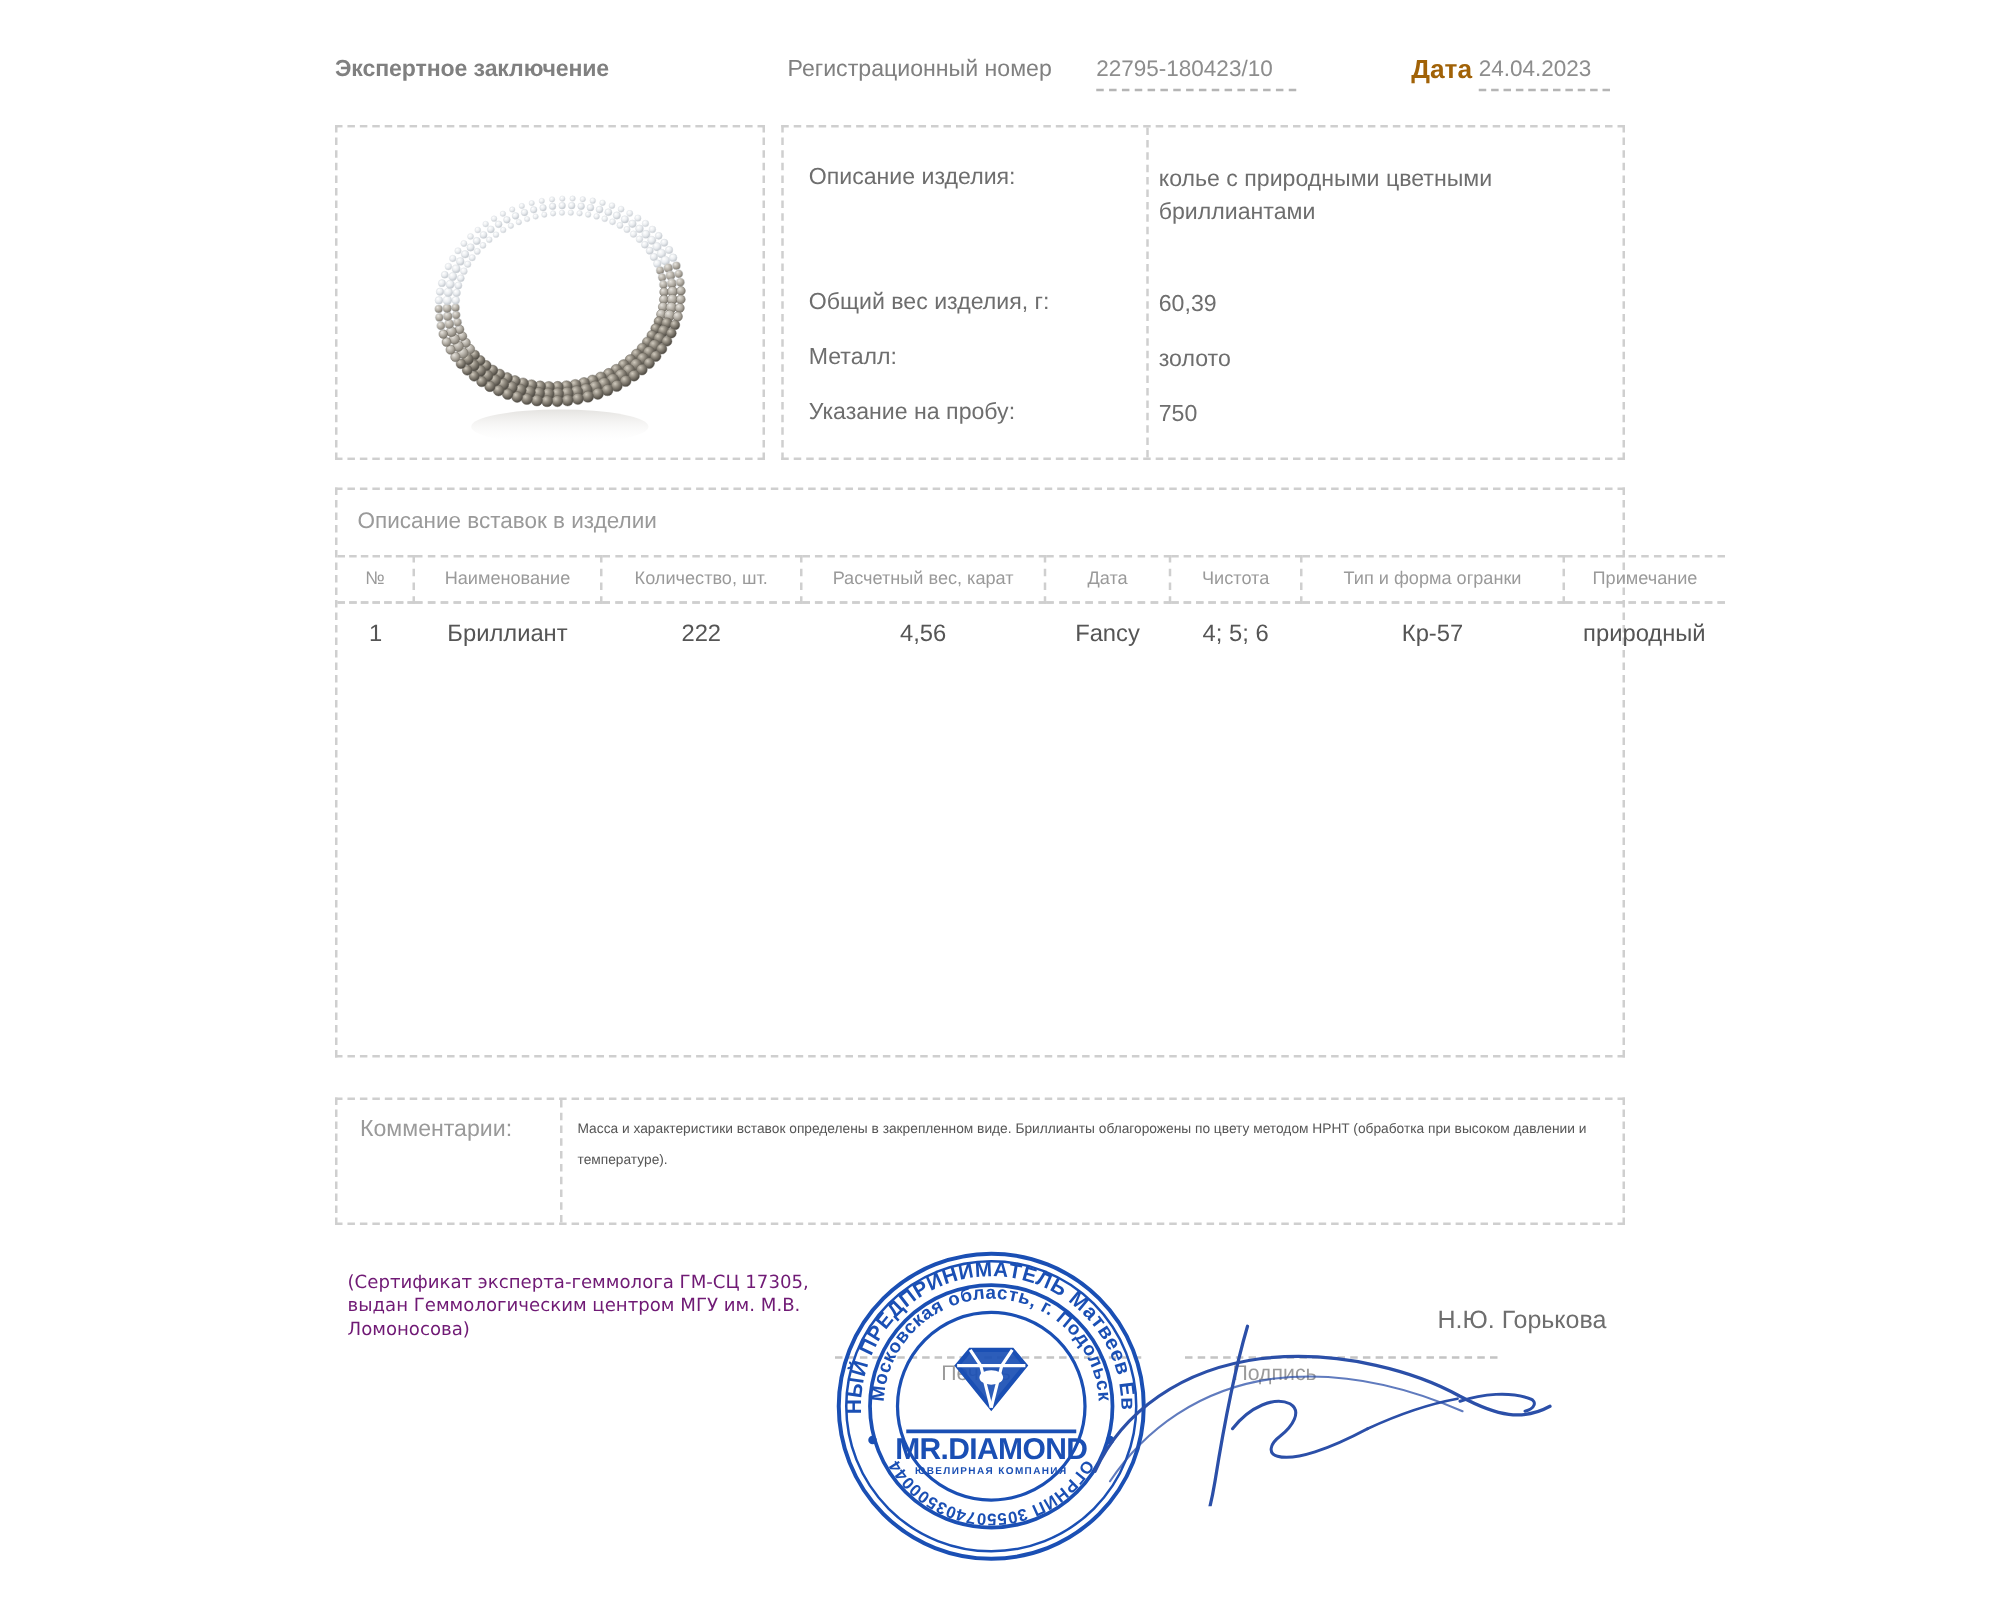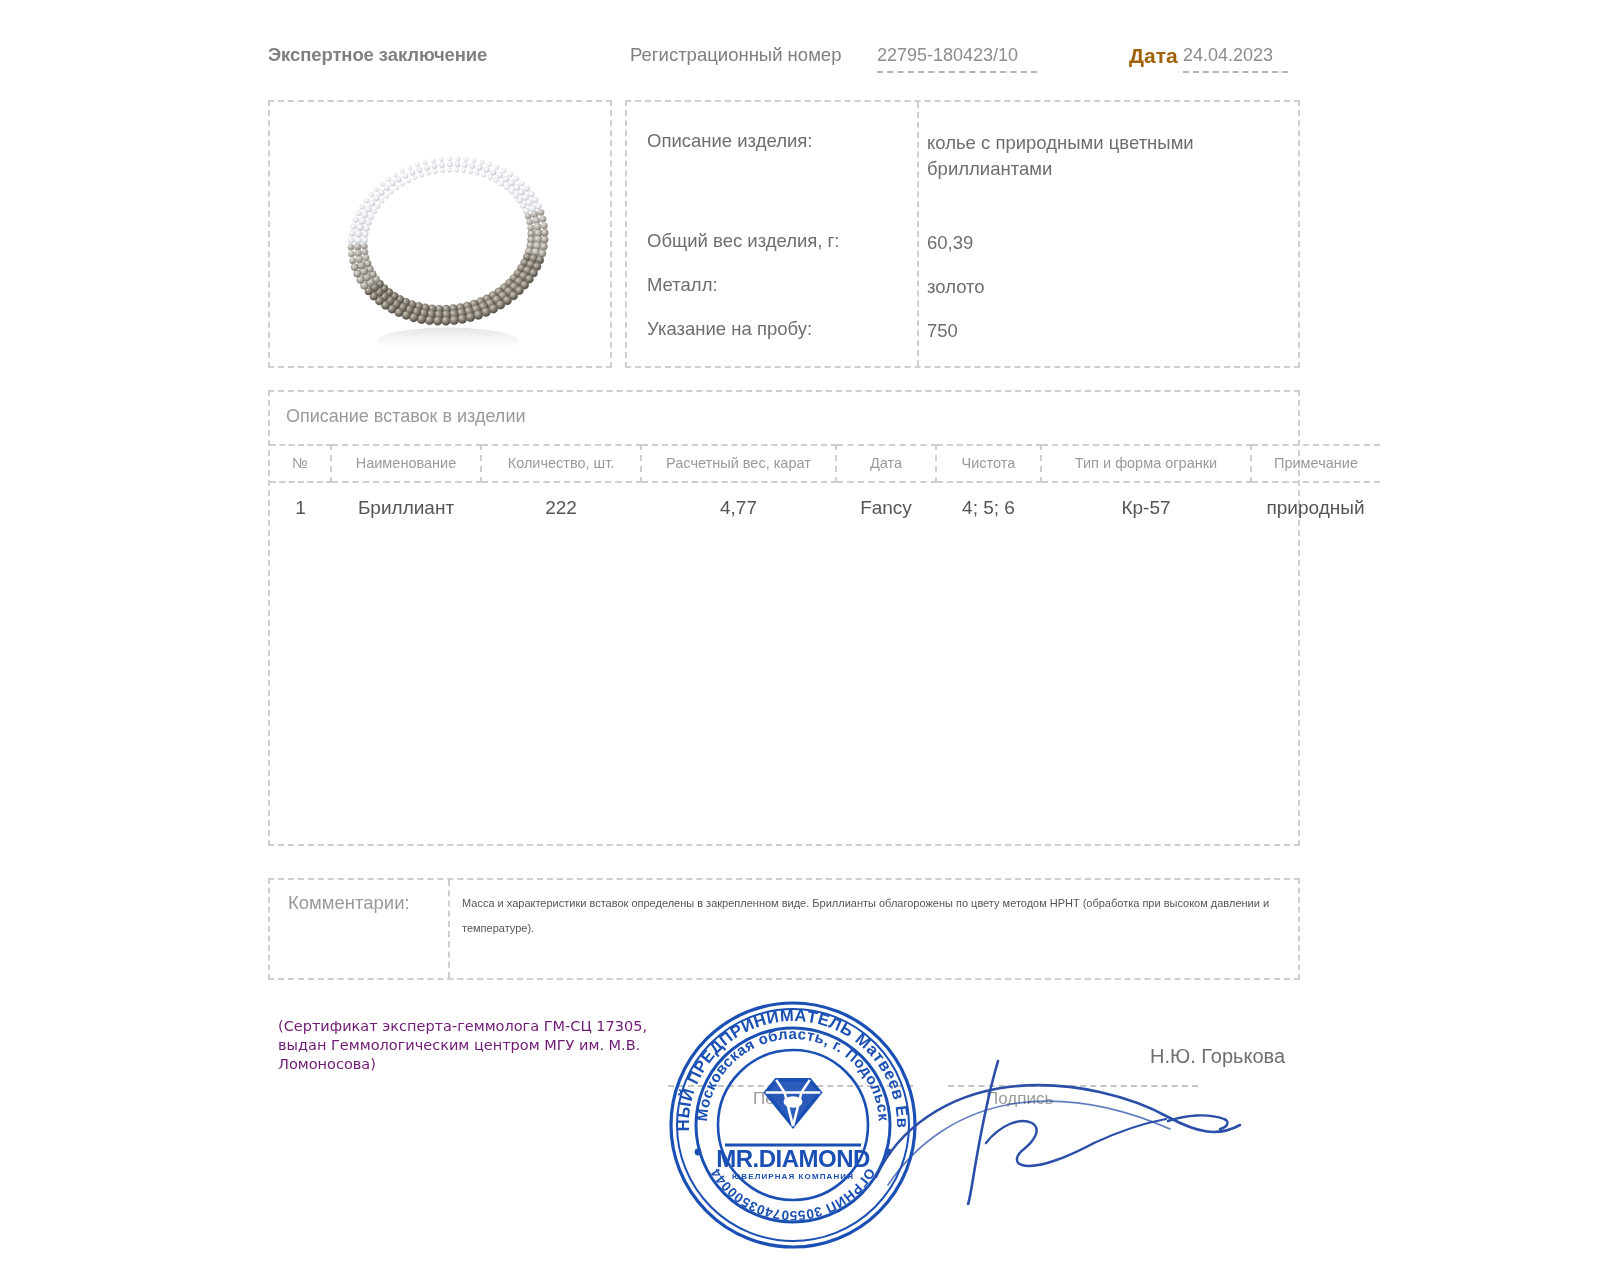--- a/index.html
+++ b/index.html
@@ -610,21 +610,21 @@
           <th class="c-clar">Чистота</th>
           <th class="c-cut">Тип и форма огранки</th>
           <th class="c-note">Примечание</th>
         </tr>
       </thead>
       <tbody>
         <tr>
           <td>1</td>
           <td>Бриллиант</td>
           <td>222</td>
-          <td>4,77</td>
+          <td>4,56</td>
           <td>Fancy</td>
           <td>4; 5; 6</td>
           <td>Кр-57</td>
           <td>природный</td>
         </tr>
       </tbody>
     </table>
   </div>
 
   <div class="comments-box">

